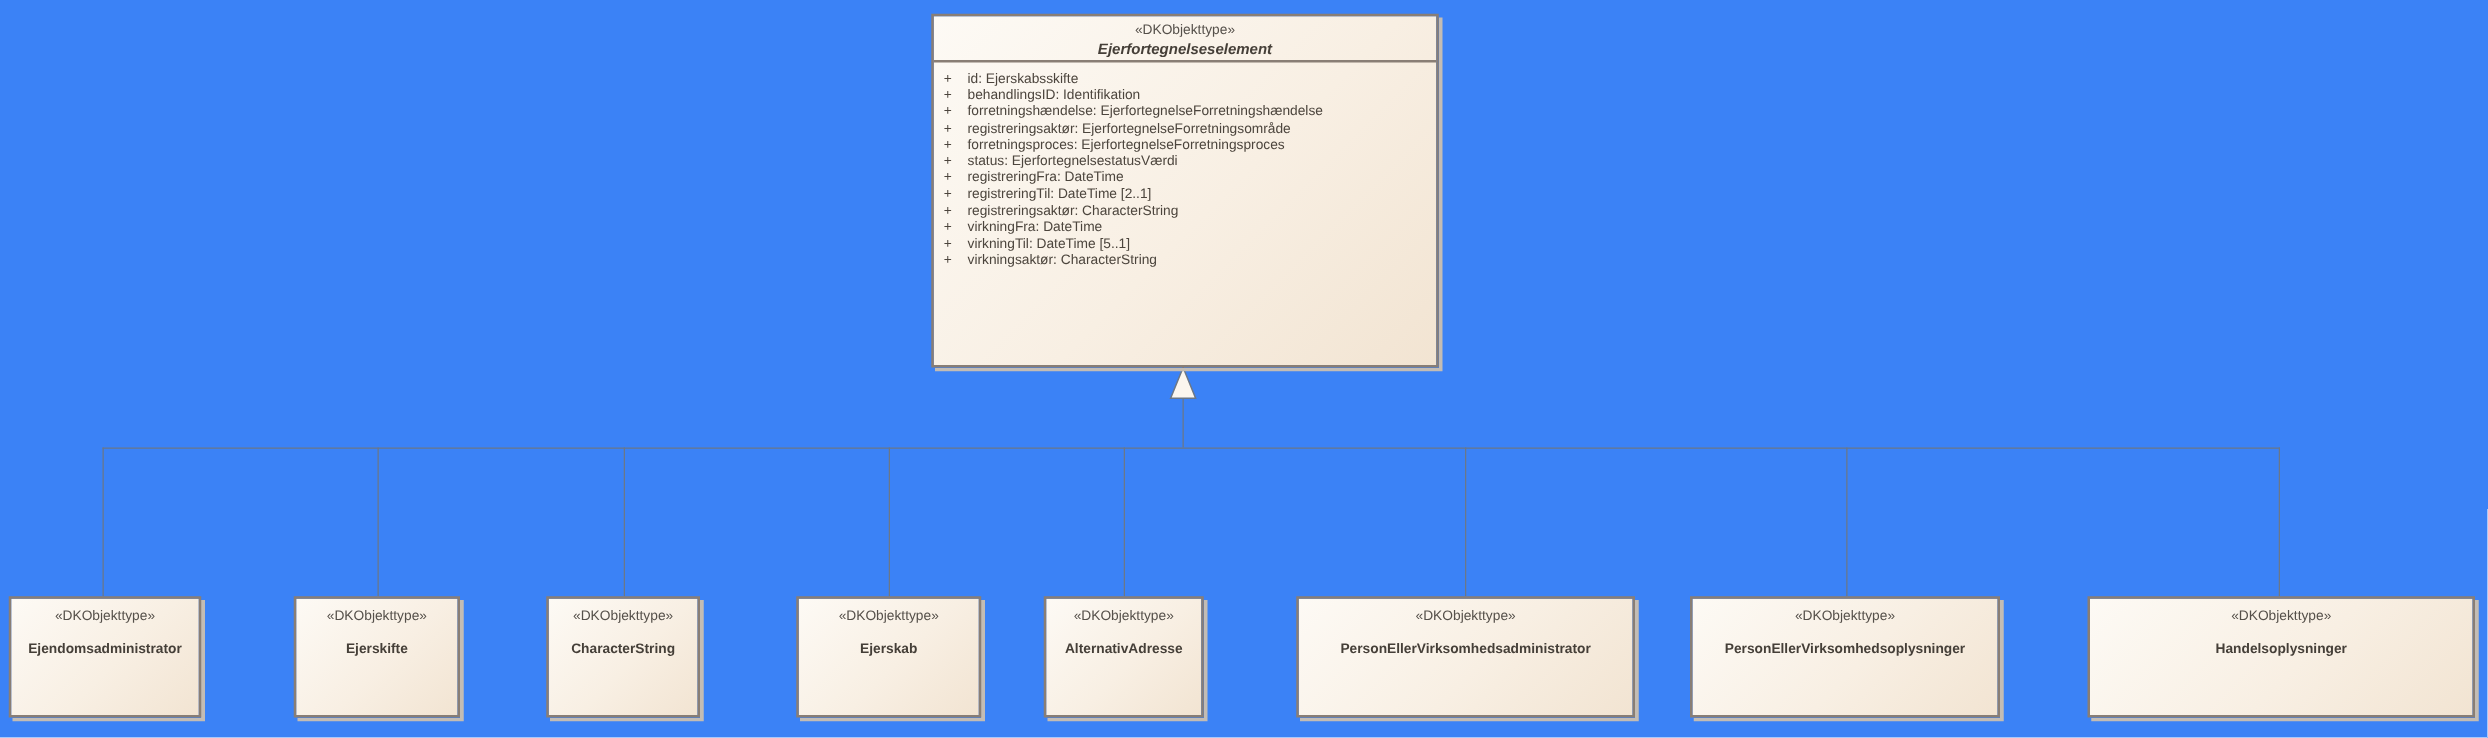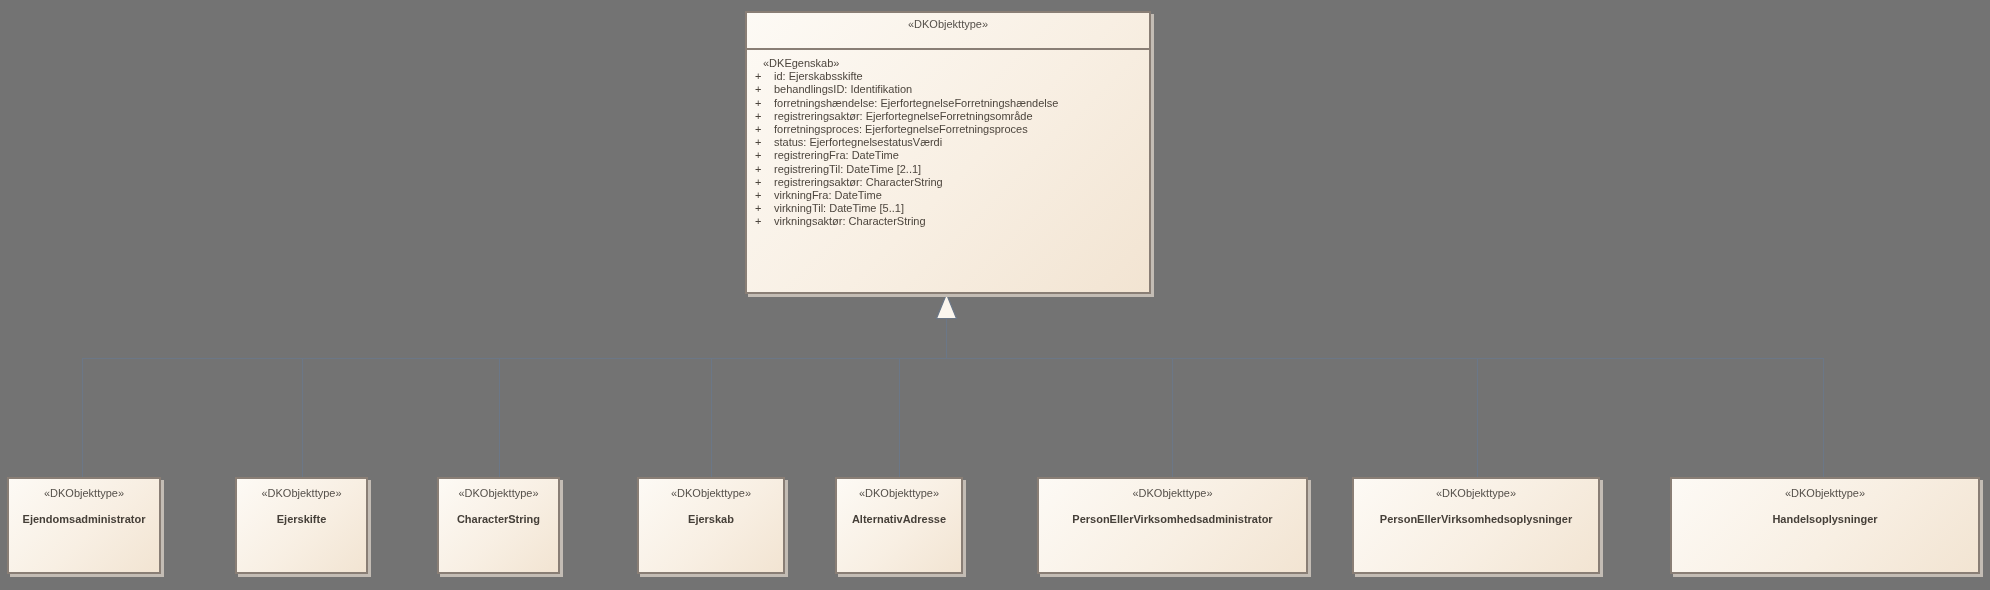--- a/index.html
+++ b/index.html
@@ -1,17 +1,17 @@
 <!DOCTYPE html>
 <html><head>
 <meta charset="utf-8">
 <style>
   html,body{margin:0;padding:0;background:#ffffff;}
   body{font-family:"Liberation Sans","DejaVu Sans",sans-serif;}
-  .canvas{position:relative;width:1990px;height:590px;background:#737373;overflow:hidden;}
+  .canvas{position:relative;width:1990px;height:590px;background:#3b82f6;overflow:hidden;}
 
   
   .uml-class{
     position:absolute;
     box-sizing:border-box;
     background:linear-gradient(135deg,#fdfaf5 0%,#f8efe3 55%,#f2e4d2 100%);
     border:2px solid #897e75;
     box-shadow:3px 3px 0 #c3bcb4;
     color:#4c453d;
   }
@@ -50,23 +50,23 @@
   <div class="vline" style="left:1172px;top:358px;height:119px;"></div>
   <div class="vline" style="left:1477px;top:358px;height:119px;"></div>
   <div class="vline" style="left:1823px;top:358px;height:119px;"></div>
   <svg class="tri" width="23" height="27">
     <polygon points="11.5,1 1.5,25.5 21.5,25.5" fill="#fbf6ee" stroke="#6b7787" stroke-width="1.2"></polygon>
   </svg>
 
   <div class="uml-class parent">
     <div class="cls-header">
       <div class="stereotype">«DKObjekttype»</div>
+      <div class="cls-name abstract">Ejerfortegnelseselement</div>
     </div>
     <div class="attrs">
-      <div class="attr-header">«DKEgenskab»</div>
       <div class="attr-row">
           <span class="vis">+</span>
           <span>id: Ejerskabsskifte</span>
         </div>
       <div class="attr-row">
           <span class="vis">+</span>
           <span>behandlingsID: Identifikation</span>
         </div>
       <div class="attr-row">
           <span class="vis">+</span>

